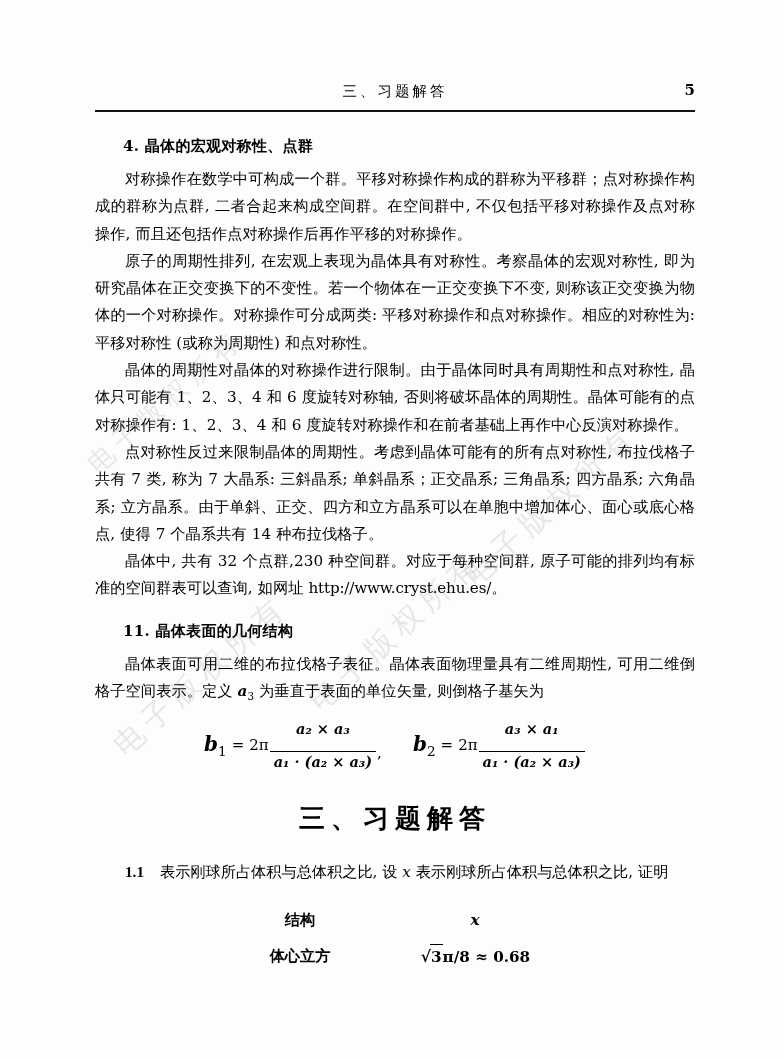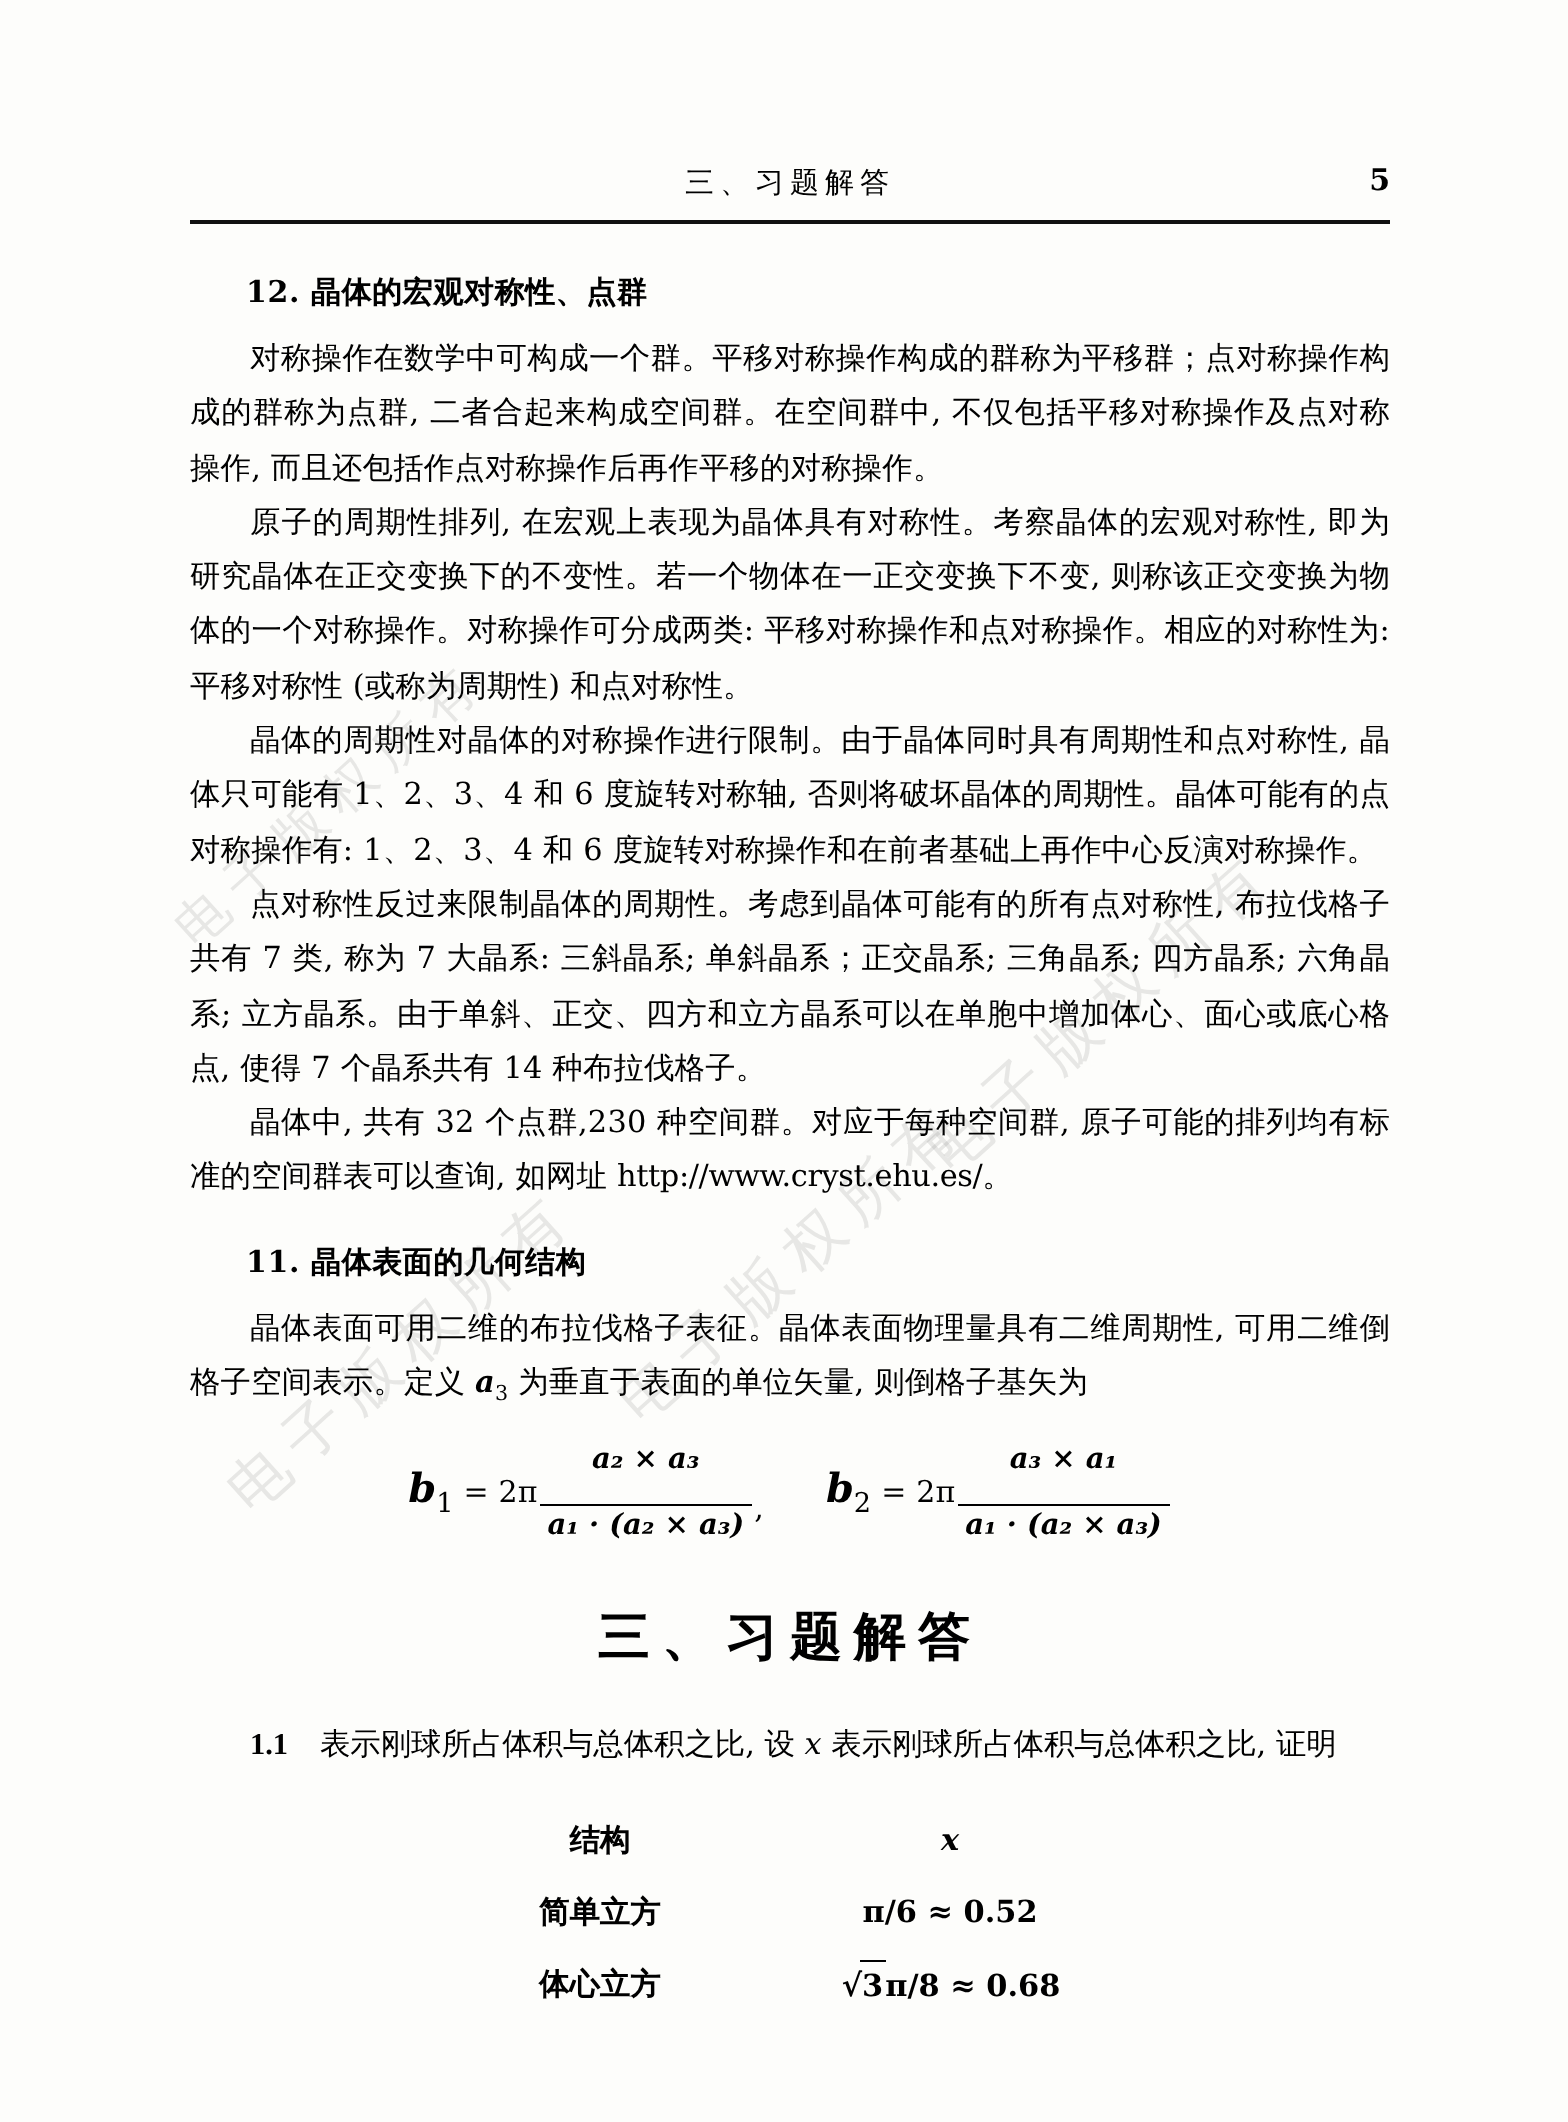--- a/index.html
+++ b/index.html
@@ -260,21 +260,21 @@
   </div>
 
   <div class="header">
     <div class="header-title">三、习题解答</div>
     <div class="header-pageno">5</div>
   </div>
   <div class="header-rule"></div>
 
   <div class="content">
 
-    <h3 class="sub-heading">12. 晶体的宏观对称性、点群</h3>
+    <h3 class="sub-heading">4. 晶体的宏观对称性、点群</h3>
 
     <p class="body-par">对称操作在数学中可构成一个群。平移对称操作构成的群称为平移群；点对称操作构成的群称为点群, 二者合起来构成空间群。在空间群中, 不仅包括平移对称操作及点对称操作, 而且还包括作点对称操作后再作平移的对称操作。</p>
     <p class="body-par">原子的周期性排列, 在宏观上表现为晶体具有对称性。考察晶体的宏观对称性, 即为研究晶体在正交变换下的不变性。若一个物体在一正交变换下不变, 则称该正交变换为物体的一个对称操作。对称操作可分成两类: 平移对称操作和点对称操作。相应的对称性为: 平移对称性 (或称为周期性) 和点对称性。</p>
     <p class="body-par">晶体的周期性对晶体的对称操作进行限制。由于晶体同时具有周期性和点对称性, 晶体只可能有 1、2、3、4 和 6 度旋转对称轴, 否则将破坏晶体的周期性。晶体可能有的点对称操作有: 1、2、3、4 和 6 度旋转对称操作和在前者基础上再作中心反演对称操作。</p>
     <p class="body-par">点对称性反过来限制晶体的周期性。考虑到晶体可能有的所有点对称性, 布拉伐格子共有 7 类, 称为 7 大晶系: 三斜晶系; 单斜晶系；正交晶系; 三角晶系; 四方晶系; 六角晶系; 立方晶系。由于单斜、正交、四方和立方晶系可以在单胞中增加体心、面心或底心格点, 使得 7 个晶系共有 14 种布拉伐格子。</p>
 
     <p class="body-par"><span>晶体中, 共有 32 个点群,230 种空间群。对应于每种空间群, 原子可能的排列均有标准的空间群表可以查询, 如网址 </span><span class="mono-url">http://www.cryst.ehu.es/</span><span>。</span></p>
 
     <h3 class="sub-heading second">11. 晶体表面的几何结构</h3>
 
@@ -298,24 +298,20 @@
 
     <table class="result-table">
       <thead>
         <tr>
           <th class="col-struct">结构</th>
           <th class="col-x">x</th>
         </tr>
       </thead>
       <tbody>
         <tr>
-          <td class="col-struct">简单立方</td>
-          <td class="col-x">π/6 ≈ 0.52</td>
-        </tr>
-        <tr>
           <td class="col-struct">体心立方</td>
           <td class="col-x"><span class="sqrt-wrap"><span class="radic">√</span><span class="radicand">3</span></span><span>π/8 ≈ 0.68</span></td>
         </tr>
       </tbody>
     </table>
 
   </div>
 </div>
 
 </body></html>

